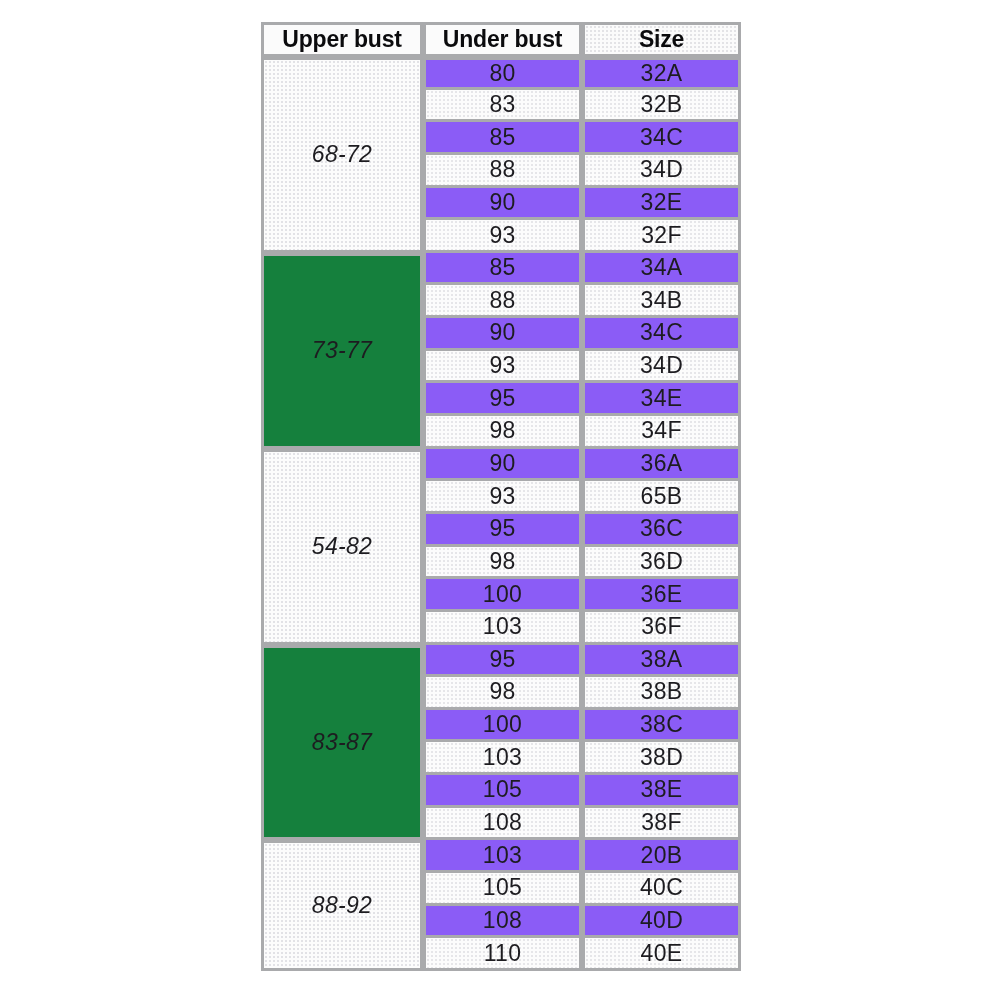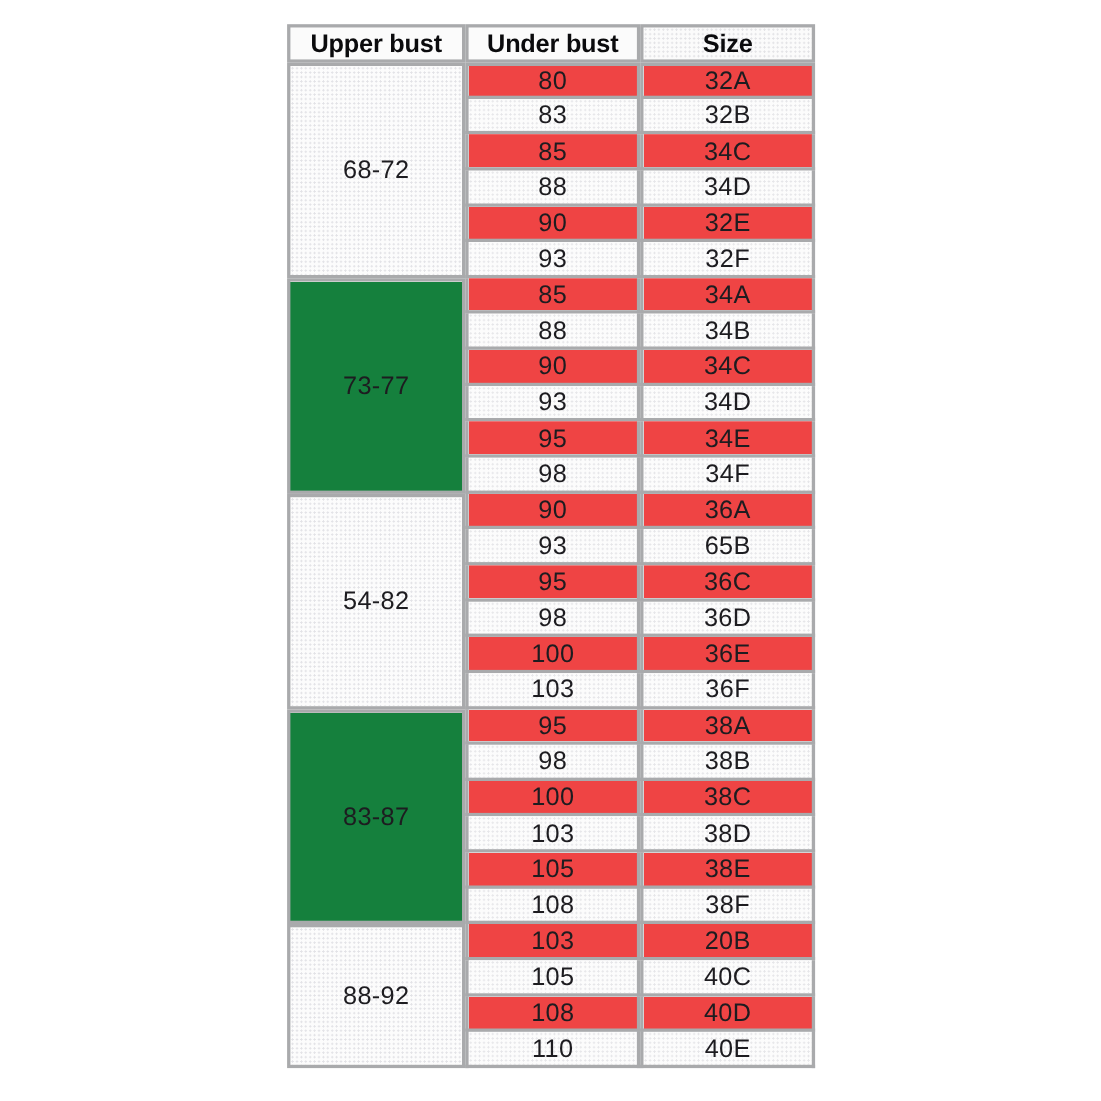--- a/index.html
+++ b/index.html
@@ -80,34 +80,35 @@
   
   #size-table tbody td {
     height: 32.4px;
     font-size: 23px;
     font-weight: normal;
     letter-spacing: 0.3px;
   }
 
   
   .fill-solid {
-    background-color: #ef4444;
+    background-color: #8b5cf6;
   }
   .fill-dotted {
     background-color: #fcfcfc;
     background-image:
       radial-gradient(#e6e6e9 0.9px, transparent 1px);
     background-size: 4px 4px;
   }
 
   
   td.group-cell {
     font-size: 23px;
     letter-spacing: 0.5px;
     color: #1d1c20;
+    font-style: italic;
   }
   td.group-solid {
     background-color: #15803d;
   }
   td.group-dotted {
     background-color: #fcfcfc;
     background-image:
       radial-gradient(#e2e2e6 1.0px, transparent 1.1px);
     background-size: 4px 4px;
   }

